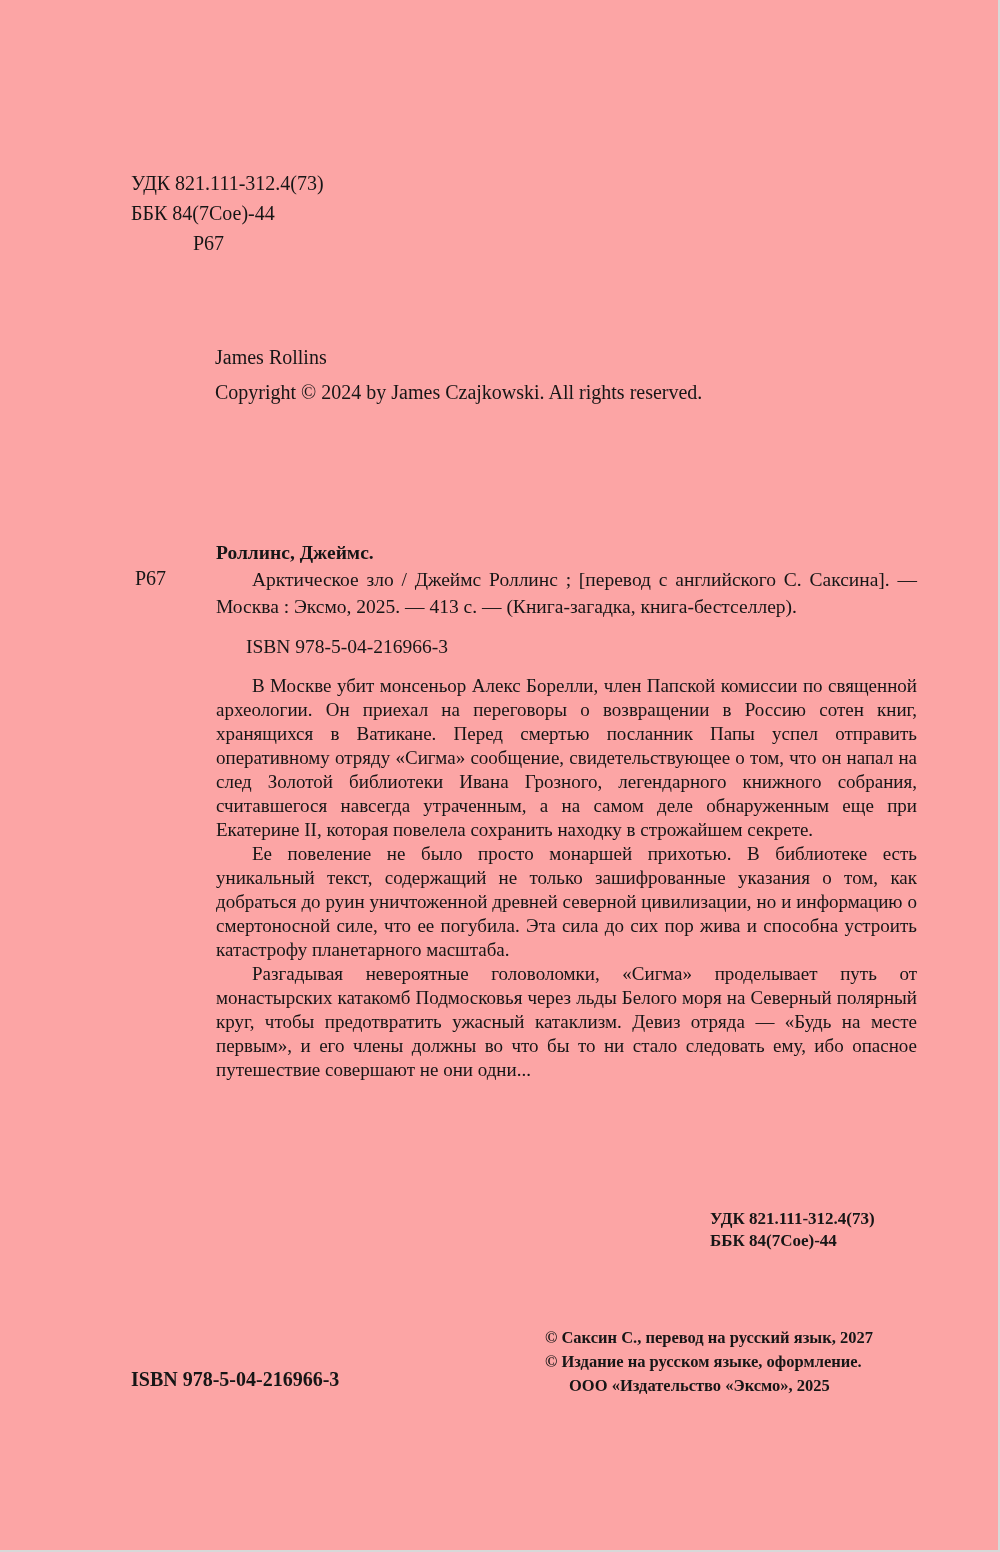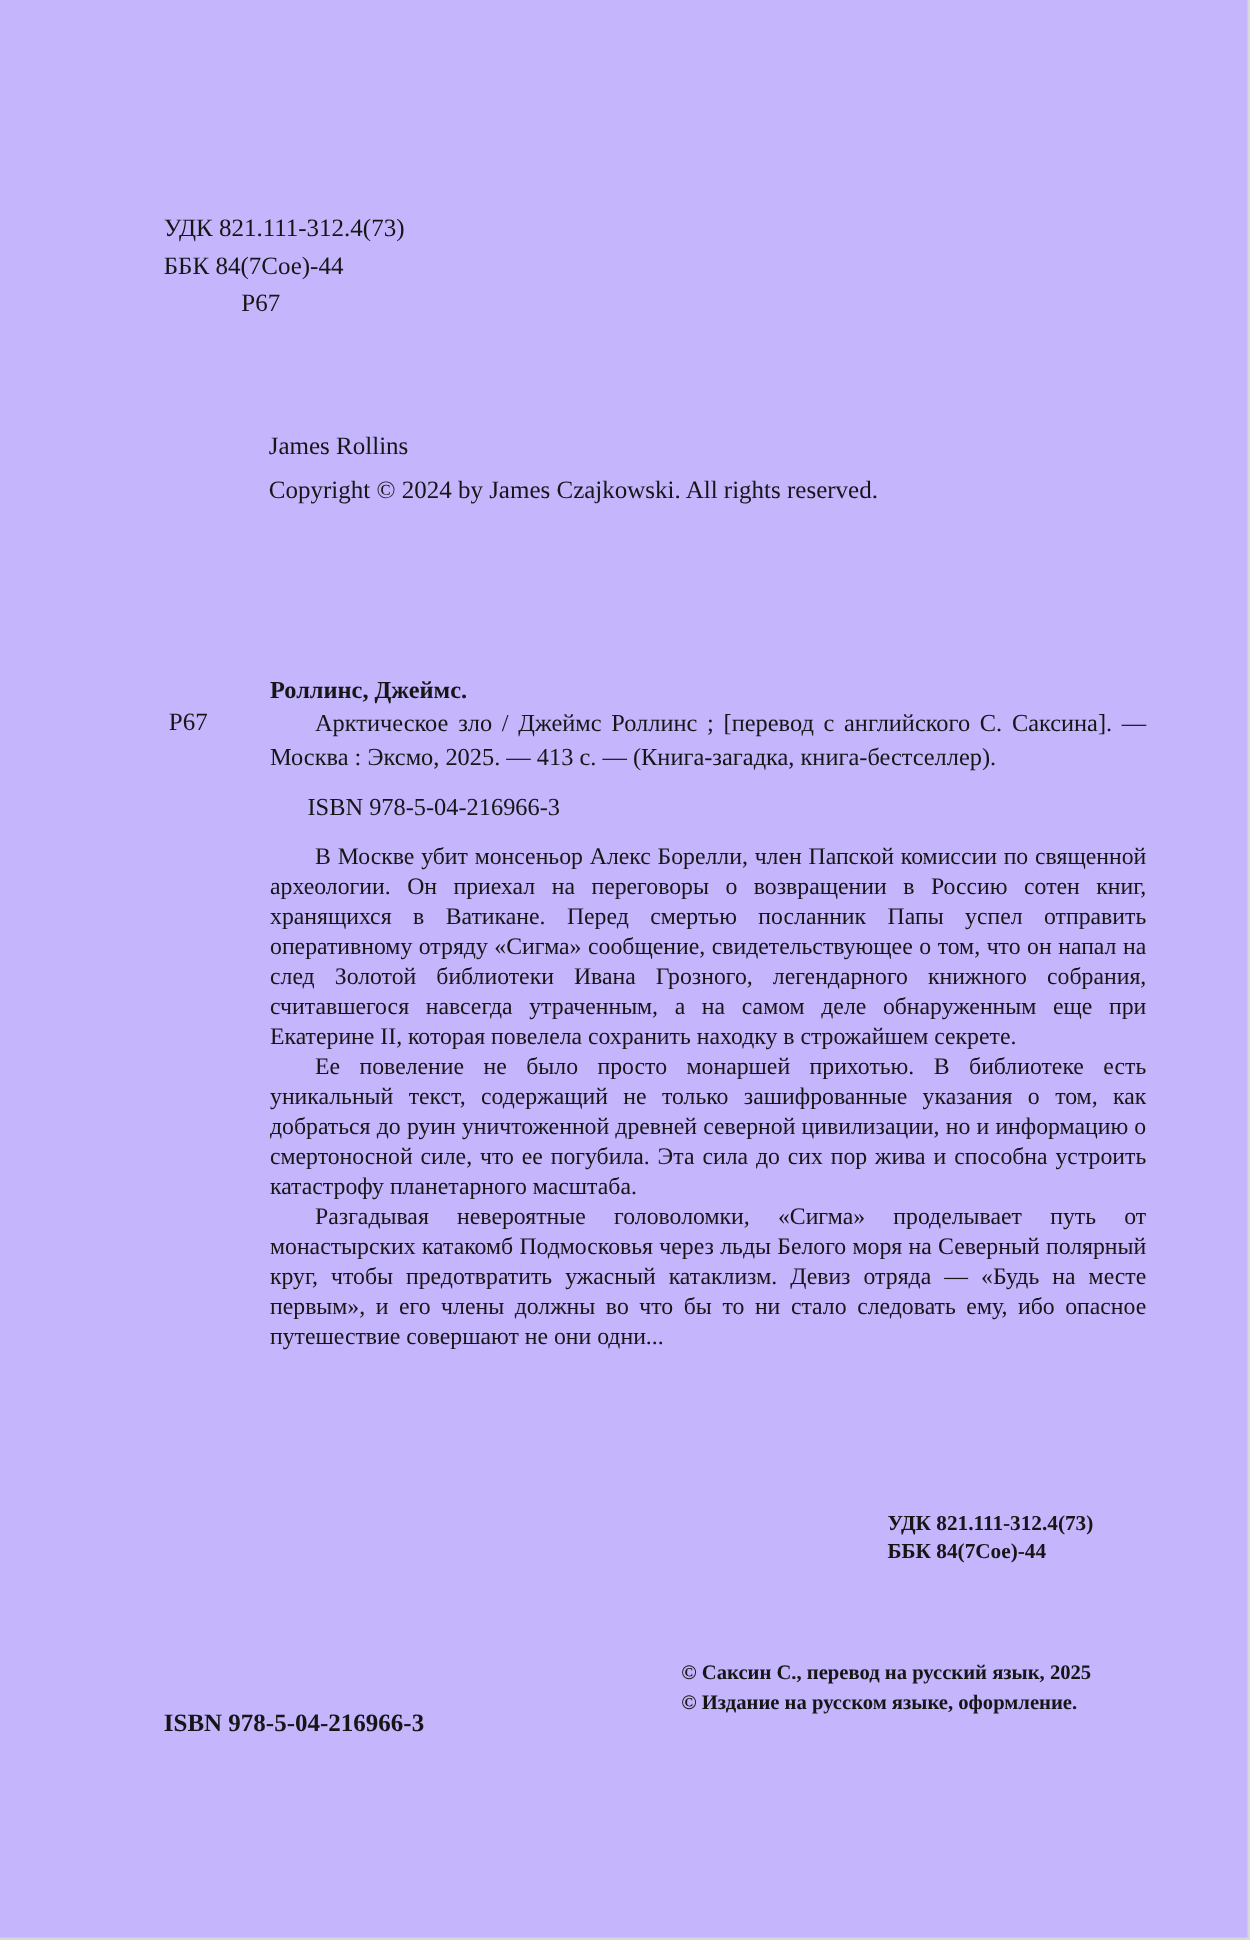--- a/index.html
+++ b/index.html
@@ -2,21 +2,21 @@
 <html lang="ru"><head>
 <meta charset="utf-8">
 <title>Imprint Page</title>
 <style>
   * { margin: 0; padding: 0; box-sizing: border-box; }
   html, body { background: #ffffff; }
   .page {
     position: relative;
     width: 1000px;
     height: 1552px;
-    background: #c4b5fd;
+    background: #fca5a5;
     color: #161616;
     font-family: "Liberation Serif", "DejaVu Serif", serif;
     overflow: hidden;
     border-right: 2px solid #d8d8d8;
     border-bottom: 2px solid #d8d8d8;
   }
   .top-codes {
     position: absolute;
     left: 131px;
     top: 168px;
@@ -129,17 +129,18 @@
   </div>
 
   <div class="bottom-codes">
     <div>УДК 821.111-312.4(73)</div>
     <div>ББК 84(7Сое)-44</div>
   </div>
 
   <div class="footer-isbn">ISBN 978-5-04-216966-3</div>
 
   <div class="footer-copyright">
-    <div>© Саксин С., перевод на русский язык, 2025</div>
+    <div>© Саксин С., перевод на русский язык, 2027</div>
     <div>© Издание на русском языке, оформление.</div>
+    <div class="indent-sm">ООО «Издательство «Эксмо», 2025</div>
   </div>
 
 </div>
 
 </body></html>

